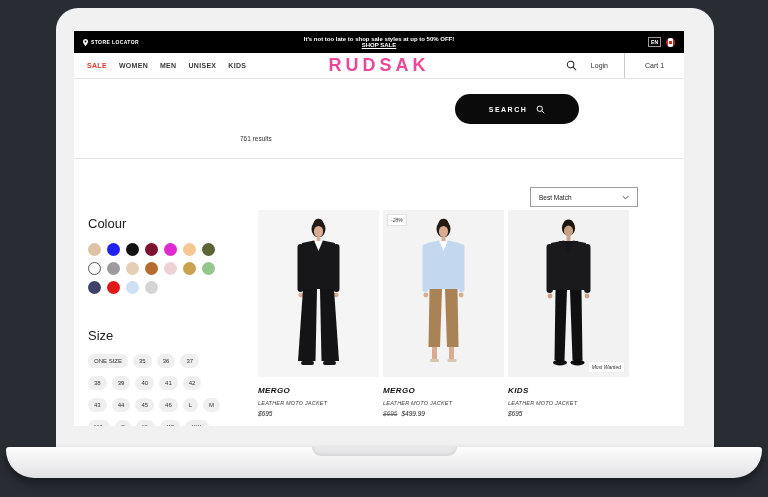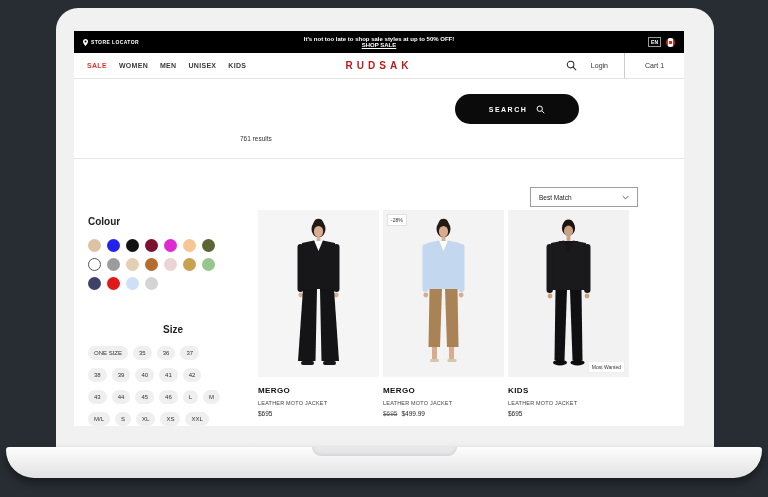--- a/index.html
+++ b/index.html
@@ -30,22 +30,22 @@
   .flag { width:9px; height:9px; border-radius:50%;
     background:
       radial-gradient(circle at 50% 50%, #d52b1e 0 28%, rgba(0,0,0,0) 30%),
       linear-gradient(90deg, #d52b1e 0 26%, #fff 26% 74%, #d52b1e 74%); }
 
   
   .nav { position:absolute; top:22px; left:0; width:100%; height:26px; background:#fff;
     border-bottom:1px solid #e3e3e3; display:flex; align-items:center; }
   .nav-left { display:flex; gap:12px; padding-left:13px; }
   .nav-item { font-size:7px; font-weight:bold; letter-spacing:.3px; color:#3a3a3a; cursor:pointer; }
-  .logo { position:absolute; left:50%; transform:translateX(-50%); font-size:10px;
-    font-weight:bold; letter-spacing:4px; color:#b91c1c; }
+  .logo { position:absolute; left:50%; transform:translateX(-50%); font-size:18px;
+    font-weight:bold; letter-spacing:4px; color:#ec4899; }
   .nav-right { margin-left:auto; display:flex; align-items:center; height:100%; }
   .nav-search { margin-right:14px; cursor:pointer; display:flex; }
   .nav-login { font-size:7px; color:#333; margin-right:16px; cursor:pointer; }
   .nav-cart { border-left:1px solid #ccc; height:100%; width:60px; display:flex;
     align-items:center; justify-content:center; font-size:7px; color:#333; cursor:pointer; }
 
   
   .search-box { position:absolute; left:166px; top:65px; width:190px; height:30px;
     border:1.5px solid #4a4a4a; background:#fff; display:flex; align-items:center; }
   .search-box input { border:none; outline:none; flex:1; font-size:9px; padding-left:10px;
@@ -58,34 +58,34 @@
   .results { position:absolute; left:166px; top:104px; font-size:6.5px; color:#333; }
   .hr { position:absolute; left:0; top:127px; width:100%; border-top:1px solid #e4e4e4; }
 
   
   .sort { position:absolute; left:456px; top:156px; width:108px; height:20px;
     border:1px solid #9d9d9d; display:flex; align-items:center; justify-content:space-between;
     padding:0 8px; font-size:6.5px; color:#222; cursor:pointer; background:#fff; }
 
   
   .filters { position:absolute; left:14px; top:185px; width:170px; }
-  .f-label { font-size:10px; font-weight:bold; color:#222; }
+  .f-label { font-size:13px; font-weight:normal; color:#222; }
   .swatches { margin-top:12px; display:flex; flex-wrap:wrap; gap:6px 6px; width:135px; }
   .swatch { width:13px; height:13px; border-radius:50%; cursor:pointer; }
   .swatch.bordered { border:1px solid #555; }
-  .size-label { margin-top:34px;text-align:center; }
+  .size-label { margin-top:34px; }
   .size-rows { margin-top:11px; display:flex; flex-direction:column; gap:8px; }
   .size-row { display:flex; gap:5px; }
   .pill { height:14px; min-width:14px; padding:0 6px; background:#efeff0; border-radius:8px;
     font-size:6px; color:#333; display:flex; align-items:center; justify-content:center;
     cursor:pointer; }
 
   
   .products { position:absolute; left:184px; top:179px; display:flex; gap:4px; }
-  .card { width:121px; }
+  .card { width:121px;font-style:italic; }
   .card-image { position:relative; width:121px; height:167px; background:var(--bg,#f4f4f5);
     cursor:pointer; }
   .card-image svg { display:block; width:100%; height:100%; }
   .badge { position:absolute; background:#fff; font-size:5px; color:#333; padding:2px 3px; }
   .badge:empty { display:none; }
   .badge-discount { top:4px; left:4px; border:1px solid #e2e2e2; }
   .badge-wanted { bottom:4px; right:4px; border:1px solid #eee; }
   .p-name { margin-top:9px; font-size:8px; font-weight:bold; letter-spacing:.4px; color:#111; }
   .p-sub { margin-top:5px; font-size:5.5px; letter-spacing:.2px; color:#444; }
   .p-price { margin-top:4px; font-size:6.5px; color:#222; }

